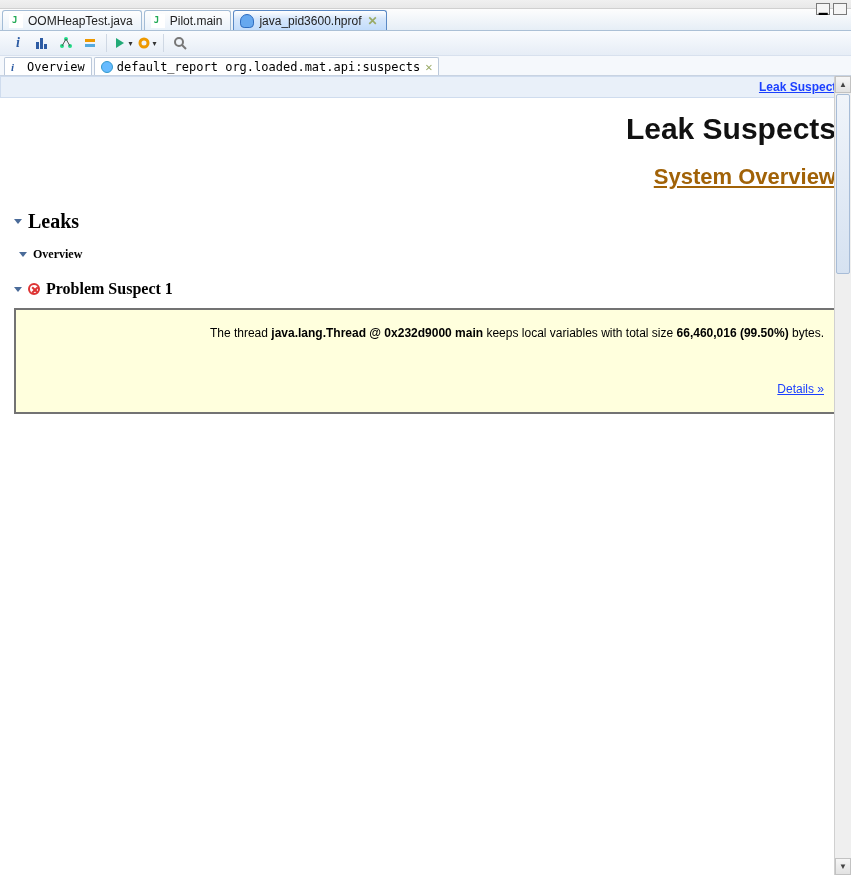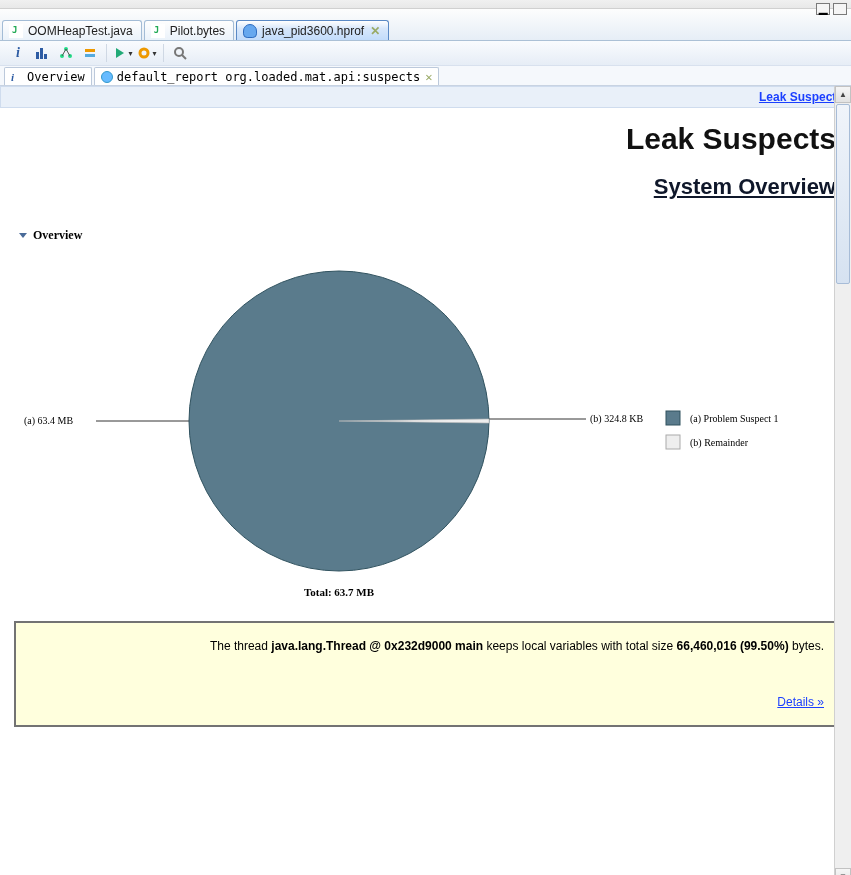--- a/index.html
+++ b/index.html
@@ -28,21 +28,21 @@
     width: 14px; height: 12px;
     border: 1px solid #7a7a7a;
     display: inline-block;
     background: #f5f5f5;
   }
   .tabrow {
     display: flex;
     align-items: flex-end;
     background: linear-gradient(#fdfdfd,#e6eef6);
     border-bottom: 1px solid #abc0d6;
-    height: 32px;
+    height: 22px;
     padding-left: 2px;
   }
   .filetab {
     display: flex; align-items: center;
     padding: 2px 8px 2px 6px;
     border: 1px solid #a3bcd6;
     border-bottom: none;
     background: linear-gradient(#fefefe,#eaf2fa);
     border-radius: 3px 3px 0 0;
     margin-right: 2px;
@@ -141,21 +141,21 @@
     margin: 0 -14px;
   }
   .bluebar a { color: #1a3fff; font-weight: bold; font-size: 12px; text-decoration: underline; }
   h1 {
     font: bold 30px Verdana, sans-serif;
     margin: 14px 0 6px 0;
     color: #111;
   }
   .sysover {
     font: bold 22px Verdana, sans-serif;
-    color: #0f172a;
+    color: #a16207;
     text-decoration: underline;
     margin: 12px 0 14px 0;
     display: inline-block;
   }
   .sect {
     display: flex; align-items: center;
     margin: 6px 0;
   }
   .tri {
     width: 0; height: 0;
@@ -207,21 +207,21 @@
   <span></span>
 </div>
 
 <div class="tabrow">
   <div class="filetab">
     <span class="ico ico-j"></span>
     <span>OOMHeapTest.java</span>
   </div>
   <div class="filetab">
     <span class="ico ico-j"></span>
-    <span>Pilot.bytes</span>
+    <span>Pilot.main</span>
   </div>
   <div class="filetab active">
     <span class="ico ico-db"></span>
     <span>java_pid3600.hprof</span>
     <span class="close">✕</span>
   </div>
 </div>
 
 <div class="toolbar">
   <div class="tbtn" style="font: italic bold 14px serif;color:#2d5ba3">i</div>
@@ -282,47 +282,36 @@
   <div class="content">
 
     <div class="bluebar">
       <a href="#">Leak Suspects</a>
     </div>
 
     <h1>Leak Suspects</h1>
 
     <a class="sysover" href="#">System Overview</a>
 
+    <div class="sect">
+      <span class="tri"></span>
+      <h2>Leaks</h2>
+    </div>
 
     <div class="sect" style="margin-left:5px;margin-top:14px">
       <span class="tri"></span>
       <h3>Overview</h3>
     </div>
 
-    <div class="chartzone">
-      <svg width="810" height="360" viewBox="0 0 810 360">
-
-        <line x1="82" y1="170" x2="180" y2="170" stroke="#000" stroke-width="0.8"></line>
-        <line x1="470" y1="168" x2="572" y2="168" stroke="#000" stroke-width="0.8"></line>
-
-        <circle cx="325" cy="170" r="150" fill="#5a7b8c" stroke="#30525f" stroke-width="1"></circle>
-        <path d="M325 170 L475 168 A150 150 0 0 1 475 172 Z" fill="#eeeeee" stroke="#bbb" stroke-width="0.6"></path>
-
-        <text x="10" y="173" font-family="Verdana" font-size="10" fill="#000">(a)  63.4 MB</text>
-        <text x="576" y="171" font-family="Verdana" font-size="10" fill="#000">(b)  324.8 KB</text>
-
-        <rect x="652" y="160" width="14" height="14" fill="#5a7b8c" stroke="#30525f"></rect>
-        <text x="676" y="171" font-family="Verdana" font-size="10">(a)  Problem Suspect 1</text>
-        <rect x="652" y="184" width="14" height="14" fill="#eeeeee" stroke="#aaa"></rect>
-        <text x="676" y="195" font-family="Verdana" font-size="10">(b)  Remainder</text>
-
-        <text x="325" y="345" text-anchor="middle" font-family="Verdana" font-size="11" font-weight="bold">Total: 63.7 MB</text>
-      </svg>
-    </div>
-
+
+    <div class="sect" style="margin-top:18px">
+      <span class="tri"></span>
+      <span class="erricon"></span>
+      <h4>Problem Suspect 1</h4>
+    </div>
 
     <div class="suspectbox">
       <div>
         <span>The thread </span><b>java.lang.Thread @ 0x232d9000 main</b><span> keeps local variables with total size </span><b>66,460,016 (99.50%)</b><span> bytes.</span>
       </div>
       <br>
       <br>
       <a href="#">Details »</a>
     </div>
 

